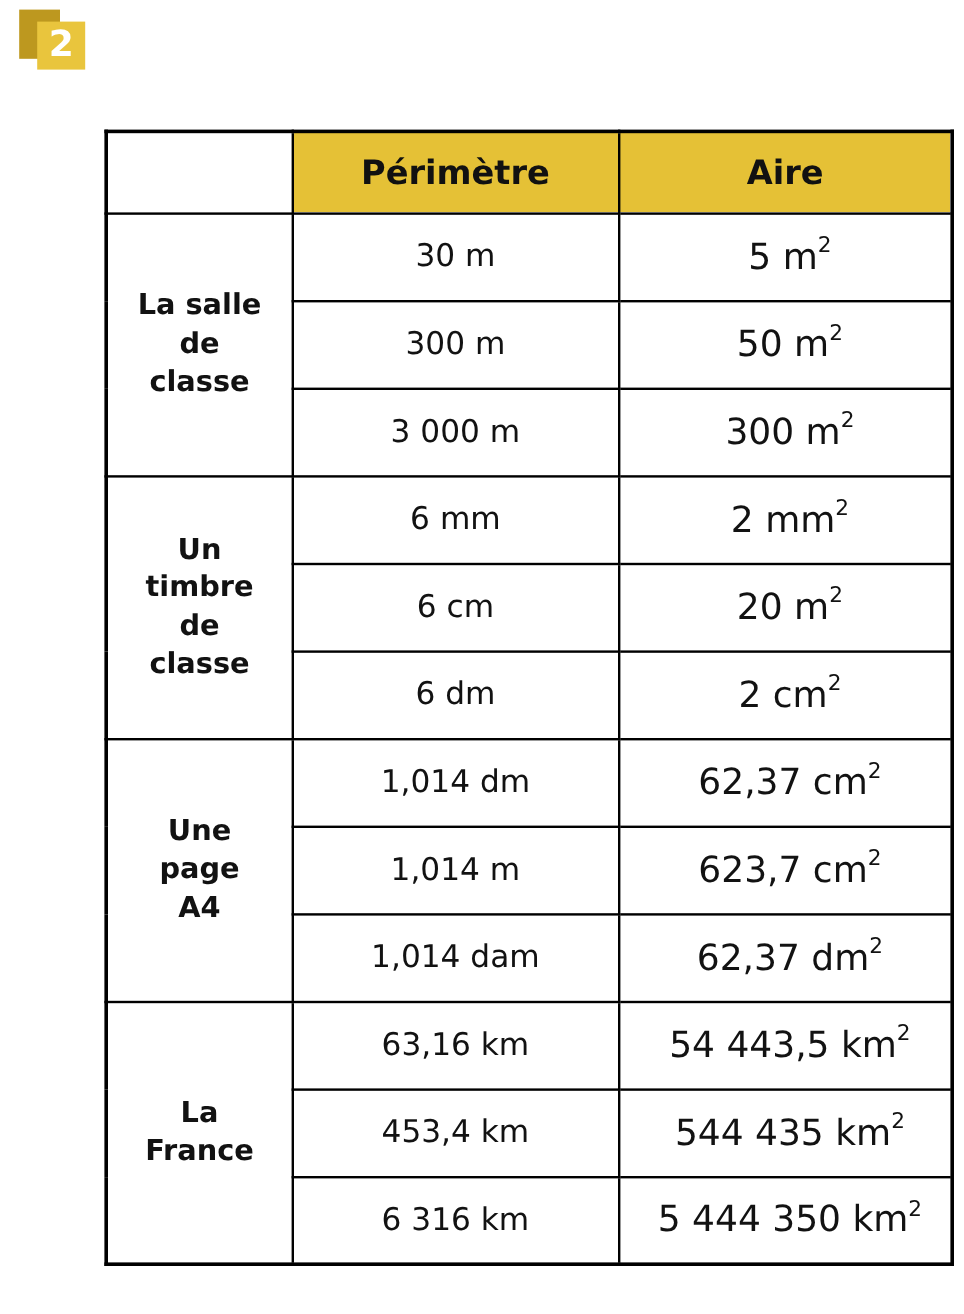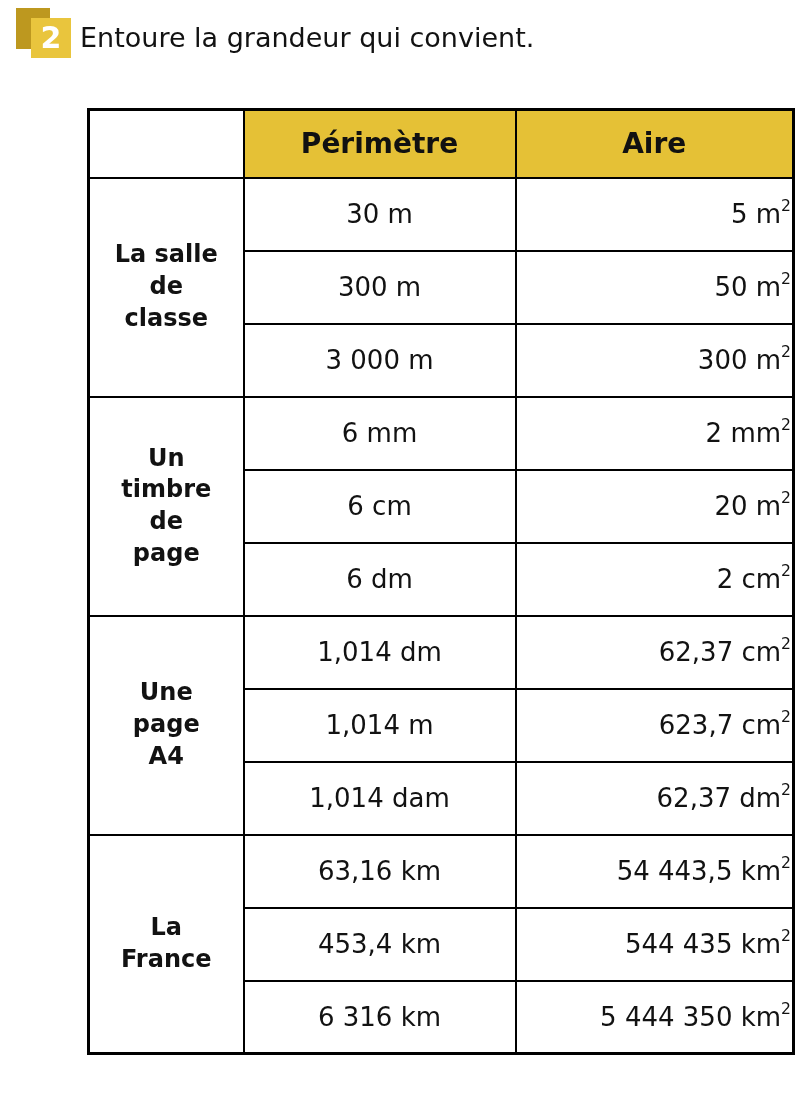--- a/index.html
+++ b/index.html
@@ -90,40 +90,39 @@
     font-weight: bold;
     text-align: center;
     white-space: pre-line;
     line-height: 1.32;
   }
   td.per-cell {
     font-size: 26px;
     text-align: center;
   }
   td.aire-cell {
-    font-size: 26px;
-    text-align: right;
+    font-size: 30px;
+    text-align: center;
     padding-left: 9px;
   }
   td.aire-cell sup {
     font-size: 0.6em;
     position: relative;
     top: -0.15em;
     line-height: 0;
   }
 </style>
 </head>
 <body>
 
 <div class="title-row">
   <div class="badge">
     <div class="badge-back"></div>
     <div class="badge-front">2</div>
   </div>
-  <div class="page-title">Entoure la grandeur qui convient.</div>
 </div>
 
 <table class="grid">
   <colgroup>
     <col class="c-label">
       <col class="c-per">
       <col class="c-aire">
   </colgroup>
   <tbody>
       <tr class="header-row">
@@ -145,21 +144,21 @@
   </tr>
   <tr class="data-row">
     <td class="per-cell">3 000 m</td>
     <td class="aire-cell"><span>300 m</span><sup>2</sup></td>
   </tr>
 
   <tr class="data-row">
     <td class="label-cell" rowspan="3">Un
 timbre
 de
-page</td>
+classe</td>
     <td class="per-cell">6 mm</td>
     <td class="aire-cell"><span>2 mm</span><sup>2</sup></td>
   </tr>
   <tr class="data-row">
     <td class="per-cell">6 cm</td>
     <td class="aire-cell"><span>20 m</span><sup>2</sup></td>
   </tr>
   <tr class="data-row">
     <td class="per-cell">6 dm</td>
     <td class="aire-cell"><span>2 cm</span><sup>2</sup></td>

